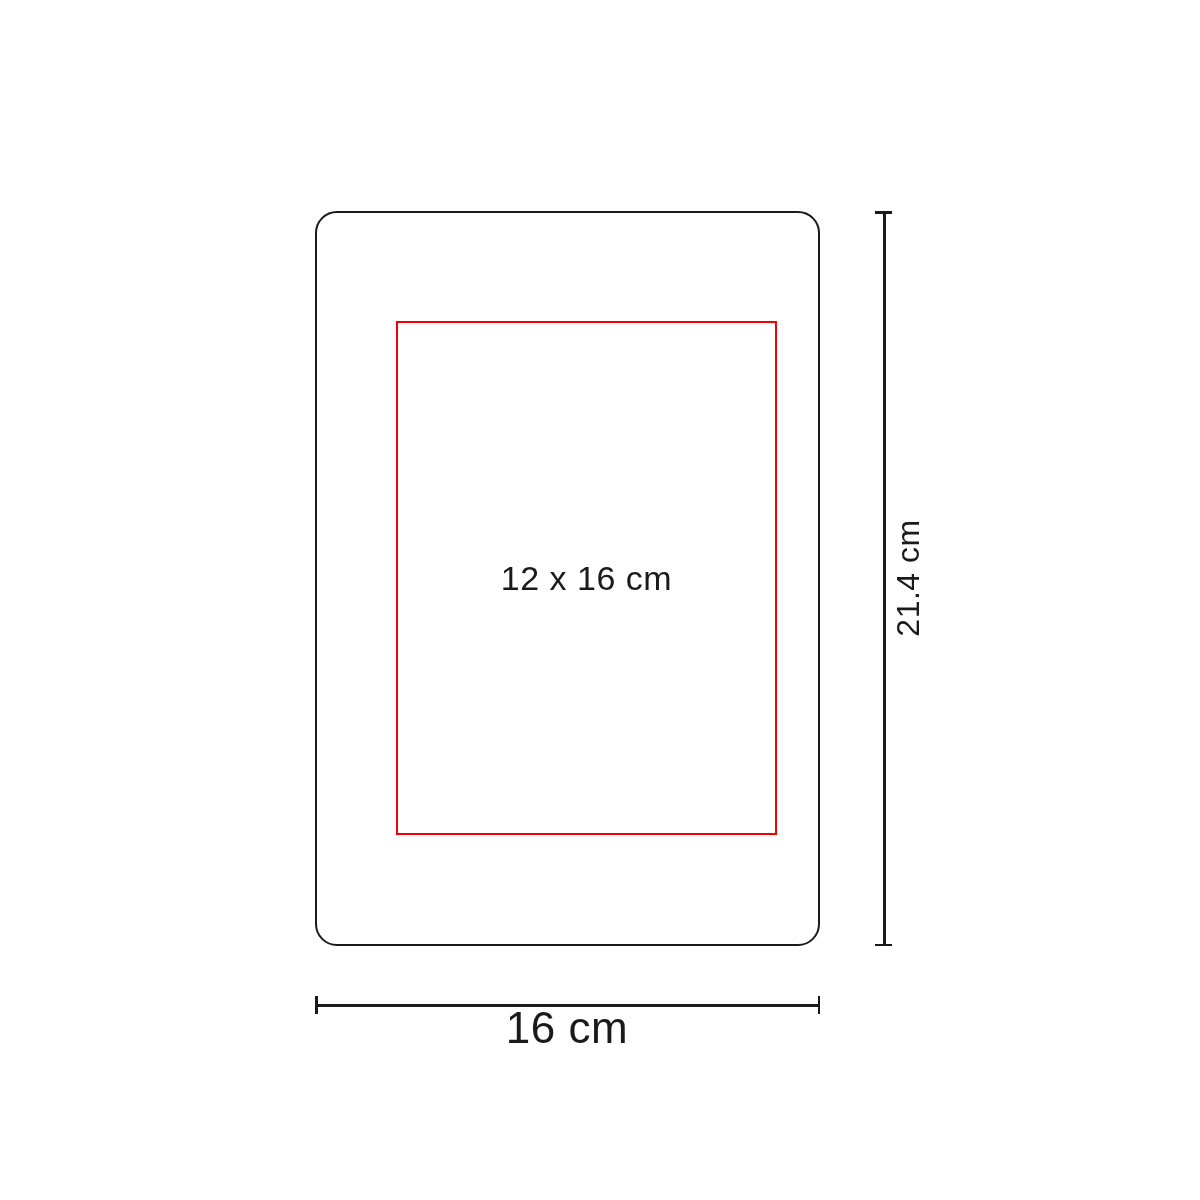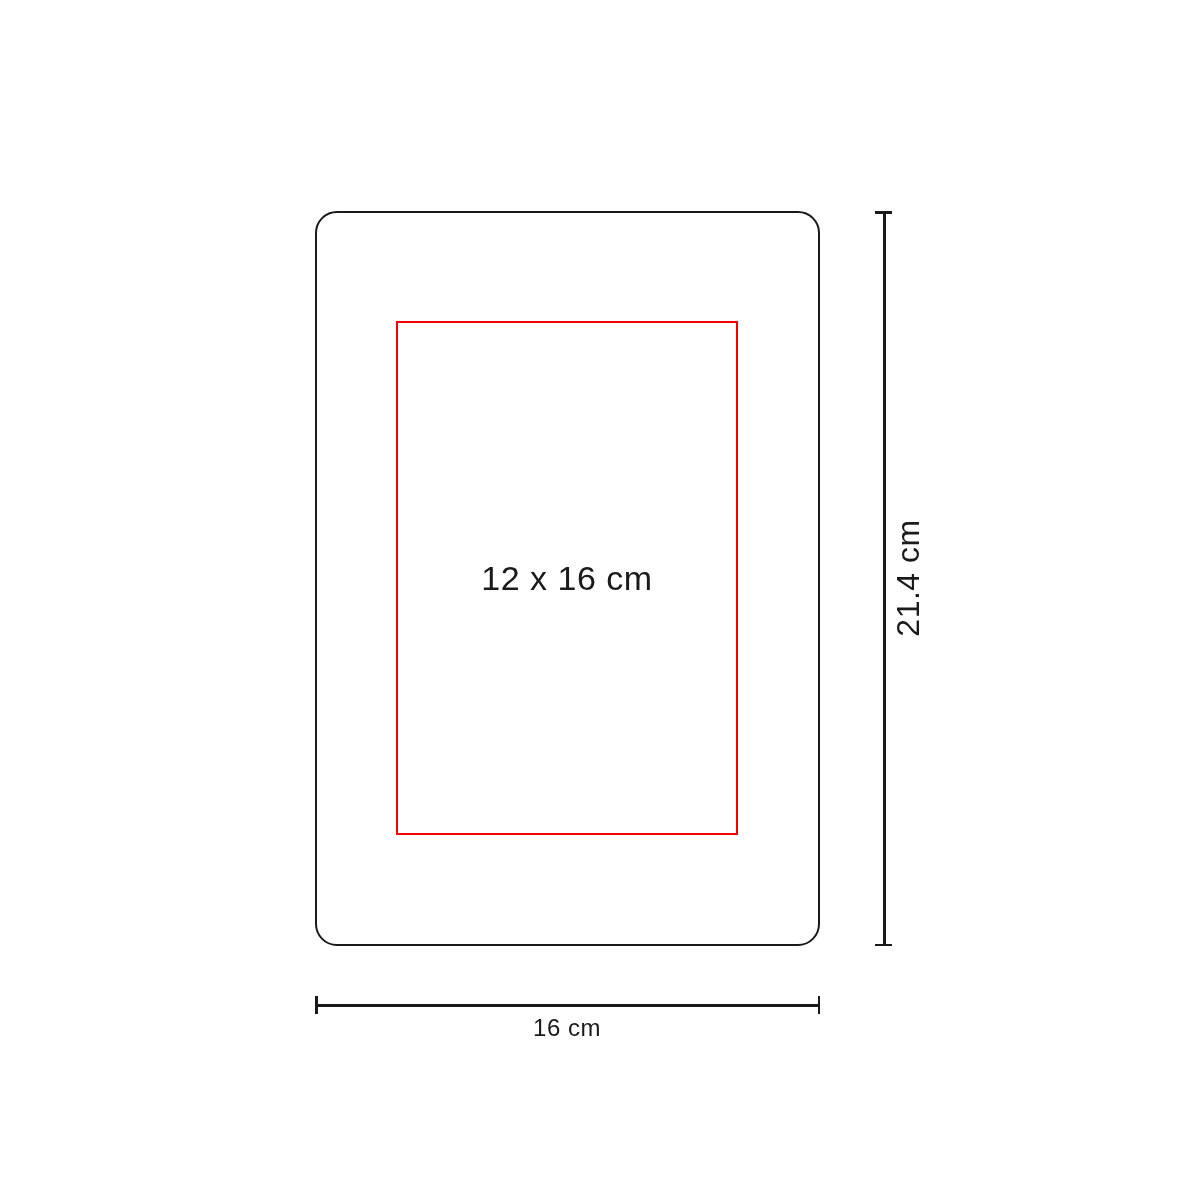--- a/index.html
+++ b/index.html
@@ -33,21 +33,21 @@
     border: 2.5px solid var(--ink);
     border-radius: 22px;
     background: transparent;
   }
 
   
   .print-rect {
     position: absolute;
     left: 396px;
     top: 321px;
-    width: 342px;
+    width: 381px;
     height: 514px;
     border: 2px solid var(--accent);
     display: flex;
     align-items: center;
     justify-content: center;
   }
   .print-label {
     font-size: 34px;
     letter-spacing: 0.5px;
     color: var(--ink);
@@ -99,21 +99,21 @@
     height: 18px;
     background: var(--ink);
   }
   .dim-h-cap.left { left: 315px; }
   .dim-h-cap.right { left: 817.5px; }
   .dim-h-label {
     position: absolute;
     left: 567px;
     top: 1028px;
     transform: translate(-50%, -50%);
-    font-size: 24px;
+    font-size: 44px;
     letter-spacing: 0.5px;
     white-space: nowrap;
     color: var(--ink);
   }
 </style>
 </head>
 <body>
 
 <div class="canvas">
 

